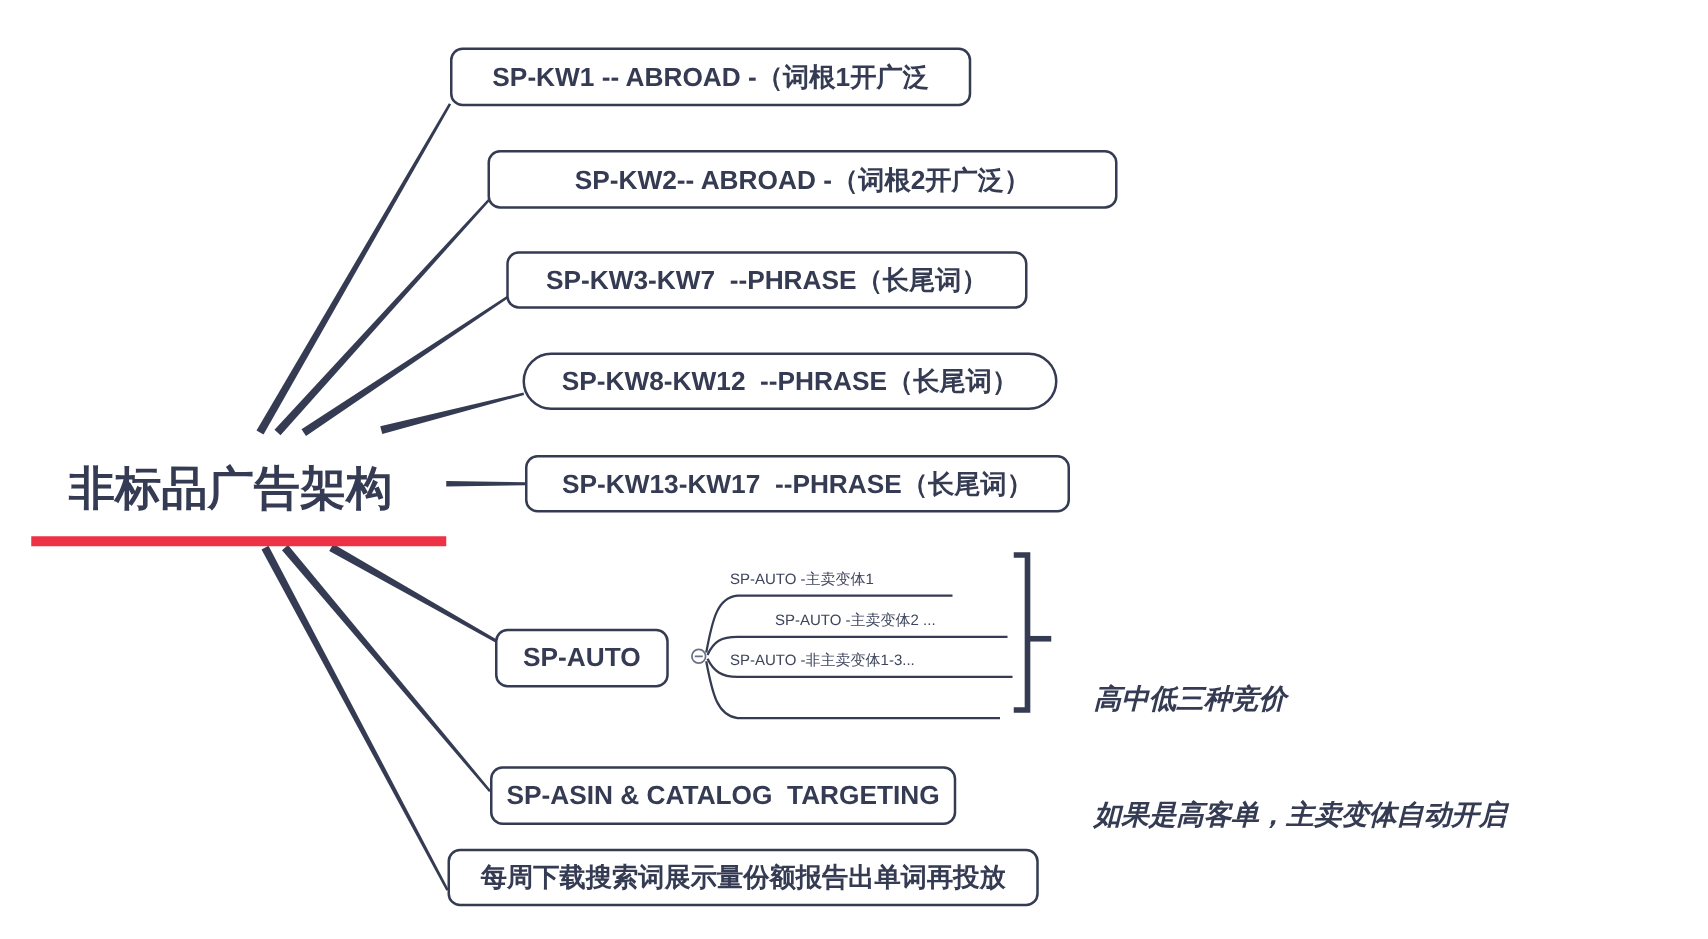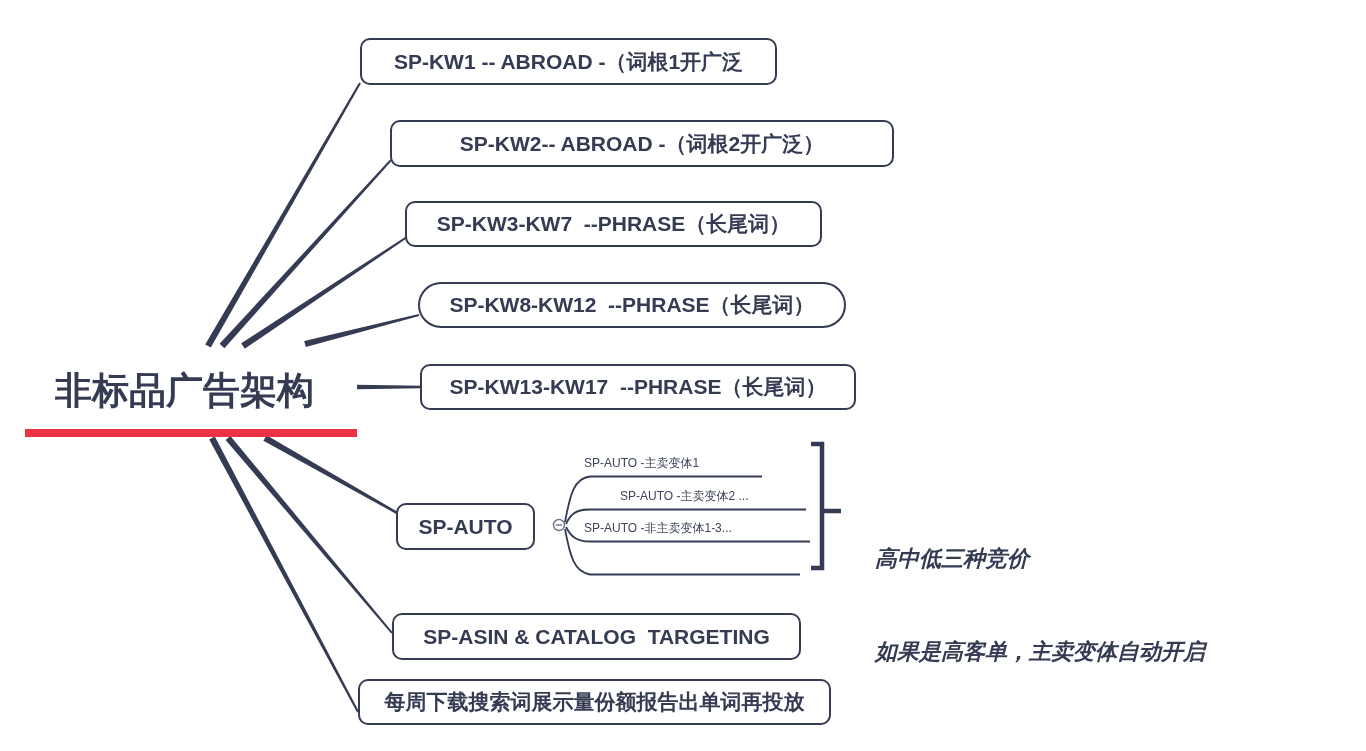--- a/index.html
+++ b/index.html
@@ -74,17 +74,17 @@
 
   <div class="auto-child" style="left:584px;top:452px;">SP-AUTO -主卖变体1</div>
   <div class="auto-child" style="left:620px;top:485px;">SP-AUTO -主卖变体2 ...</div>
   <div class="auto-child" style="left:584px;top:517px;">SP-AUTO -非主卖变体1-3...</div>
 
   <div class="annotation">
     <div>高中低三种竞价</div>
     <div>如果是高客单，主卖变体自动开启</div>
   </div>
 
-  <div class="topic-box" style="left:392px;top:613px;width:409px;height:47px;">SP-ASIN &amp; CATALOG  TARGETING</div>
+  <div class="topic-box" style="left:392px;top:613px;width:373px;height:47px;">SP-ASIN &amp; CATALOG  TARGETING</div>
 
   <div class="topic-box" style="left:358px;top:679px;width:473px;height:46px;">每周下载搜索词展示量份额报告出单词再投放</div>
 
 </div>
 
 </body></html>

